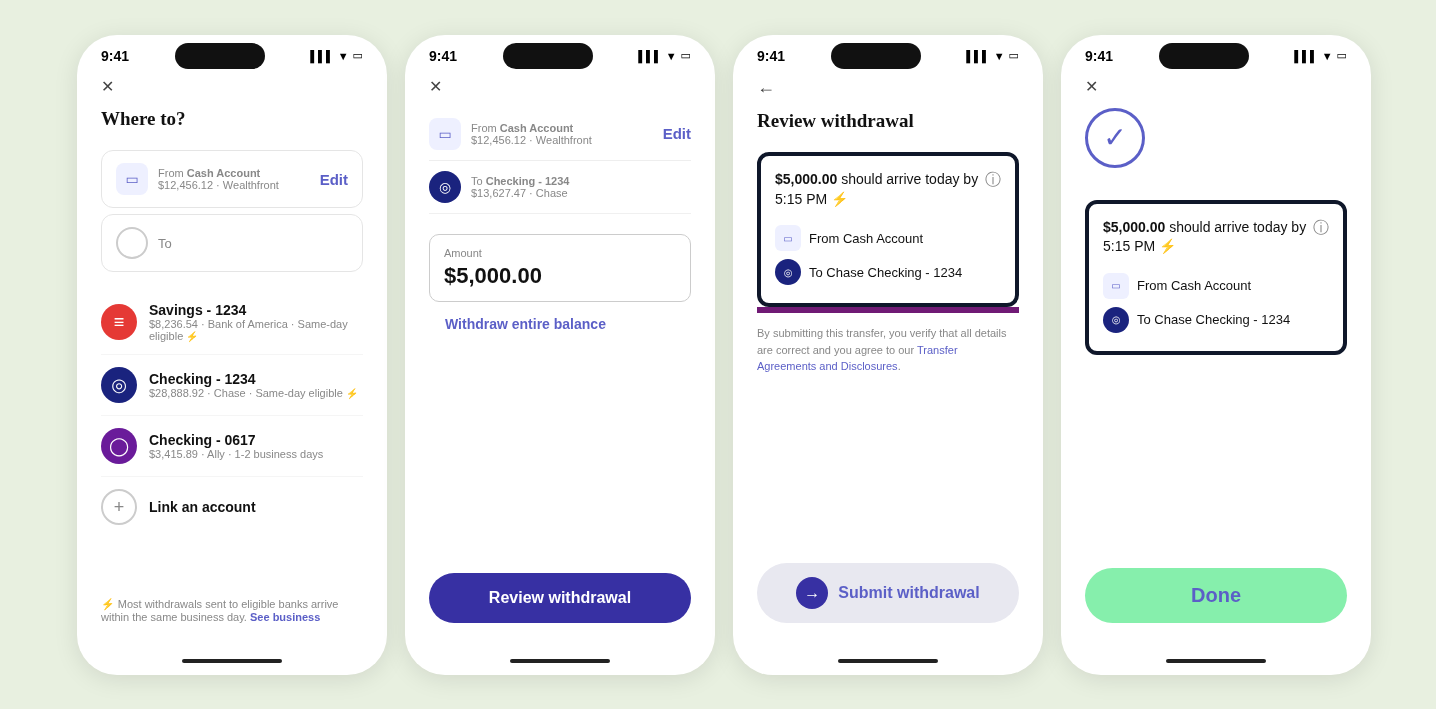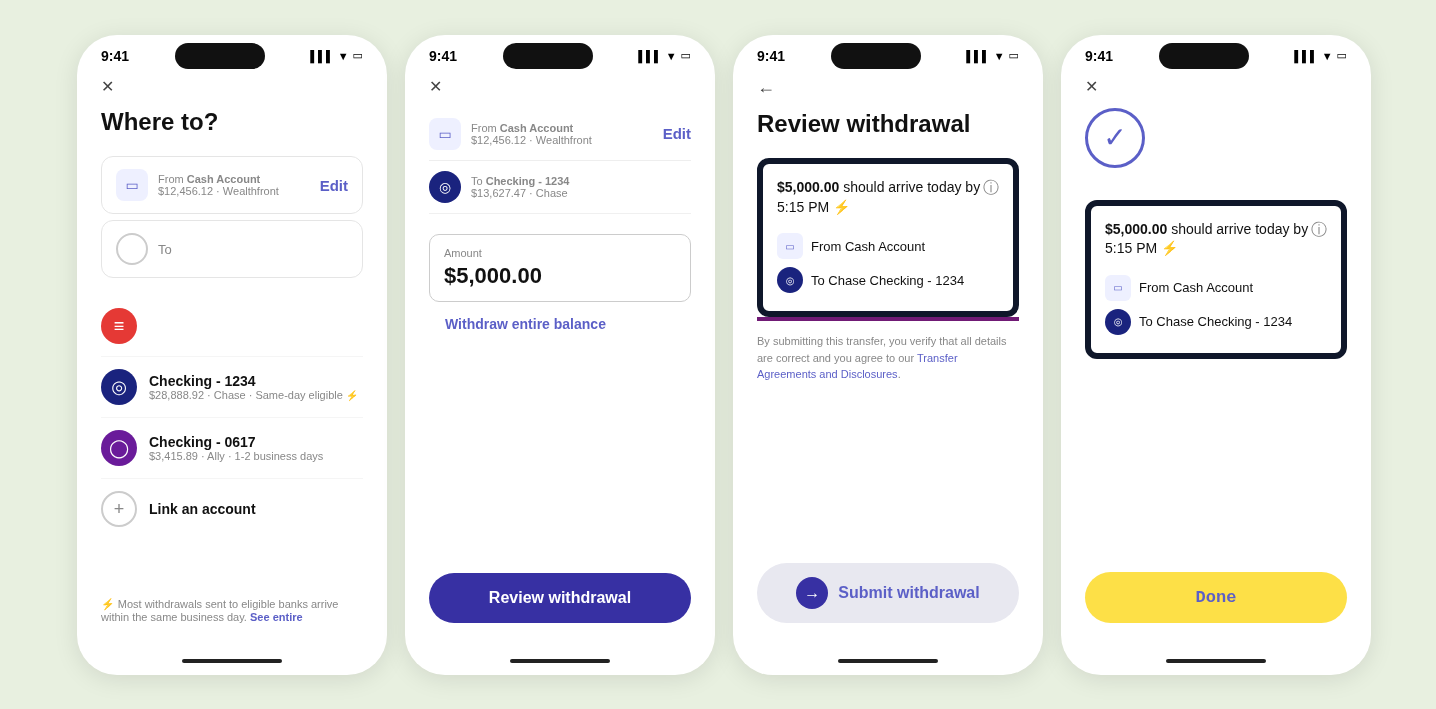--- a/index.html
+++ b/index.html
@@ -59,25 +59,26 @@
       width: 24px;
     }
     .back-btn {
       color: #444;
       font-size: 18px;
       cursor: pointer;
       margin-bottom: 12px;
       width: 24px;
     }
     .screen-title {
-      font-size: 24px;
+      font-size: 19px;
       font-weight: 800;
       color: #111;
       margin-bottom: 20px;
       line-height: 1.2;
+      font-family: Liberation Serif, serif;
     }
 
     
     .from-card {
       border: 1px solid #e5e5e5;
       border-radius: 12px;
       padding: 12px 14px;
       display: flex;
       align-items: center;
       justify-content: space-between;
@@ -196,21 +197,21 @@
       background: #1a237e;
       border-radius: 50%;
       color: #fff;
     }
     .transfer-label { font-size: 13px; color: #111; }
     .legal-text {
       font-size: 11px;
       color: #888;
       line-height: 1.5;
       padding: 12px 0;
-      border-top: 4px solid #701a75;
+      border-top: 6px solid #701a75;
     }
     .legal-text a { color: #5b5fc7; text-decoration: none; }
 
     
     .success-icon {
       width: 60px; height: 60px;
       border-radius: 50%;
       border: 3px solid #5b5fc7;
       display: flex; align-items: center; justify-content: center;
       margin-bottom: 16px;
@@ -249,47 +250,46 @@
     }
     .btn-with-arrow .arrow-circle {
       background: #3730a3;
       color: #fff;
       border-radius: 50%;
       width: 32px; height: 32px;
       display: flex; align-items: center; justify-content: center;
       font-size: 16px;
     }
     .btn-done {
-      background: #fde047;
+      background: #86efac;
       color: #5b5fc7;
       border: none;
       border-radius: 30px;
       padding: 16px;
       width: 100%;
-      font-size: 17px;
+      font-size: 20px;
       font-weight: 600;
       cursor: pointer;
       margin-top: auto;
-      font-family: Liberation Mono, monospace;
     }
     .home-indicator {
       height: 28px;
       display: flex;
       align-items: center;
       justify-content: center;
     }
     .home-bar {
       width: 100px;
       height: 4px;
       background: #222;
       border-radius: 2px;
     }
     .spacer { flex: 1; }
     .screen3-arrival {
-      border: 6px solid #0f172a;
+      border: 4px solid #0f172a;
       border-radius: 12px;
       padding: 14px;
       margin-bottom: 0;
     }
   </style>
 </head>
 <body>
 
 <div class="screens-container">
 
@@ -321,20 +321,26 @@
       </div>
 
       <div class="to-card">
         <div class="to-circle"></div>
         <span class="to-label">To</span>
       </div>
 
       <div class="account-list">
         <div class="account-item">
           <div class="account-icon savings" style="color:#fff;font-size:18px;">≡</div>
+          <div>
+            <div class="account-name">Savings - 1234</div>
+            <div class="account-sub">
+              <span>$8,236.54 · Bank of America · Same-day eligible</span> <span class="badge-fast">⚡</span>
+            </div>
+          </div>
         </div>
         <div class="account-item">
           <div class="account-icon checking-chase" style="color:#fff;font-size:18px;">◎</div>
           <div>
             <div class="account-name">Checking - 1234</div>
             <div class="account-sub">
               <span>$28,888.92 · Chase · Same-day eligible</span> <span class="badge-fast">⚡</span>
             </div>
           </div>
         </div>
@@ -346,21 +352,21 @@
           </div>
         </div>
         <div class="link-account">
           <div class="link-icon">+</div>
           <span class="link-label">Link an account</span>
         </div>
       </div>
 
       <div class="spacer"></div>
       <div class="footer-note">
-        <span>⚡ Most withdrawals sent to eligible banks arrive within the same business day.</span> <a>See entire</a>
+        <span>⚡ Most withdrawals sent to eligible banks arrive within the same business day.</span> <a>See business</a>
       </div>
     </div>
     <div class="home-indicator">
       <div class="home-bar"></div>
     </div>
   </div>
 
   <div class="phone-frame">
     <div class="notch-area">
       <span class="status-time">9:41</span>

